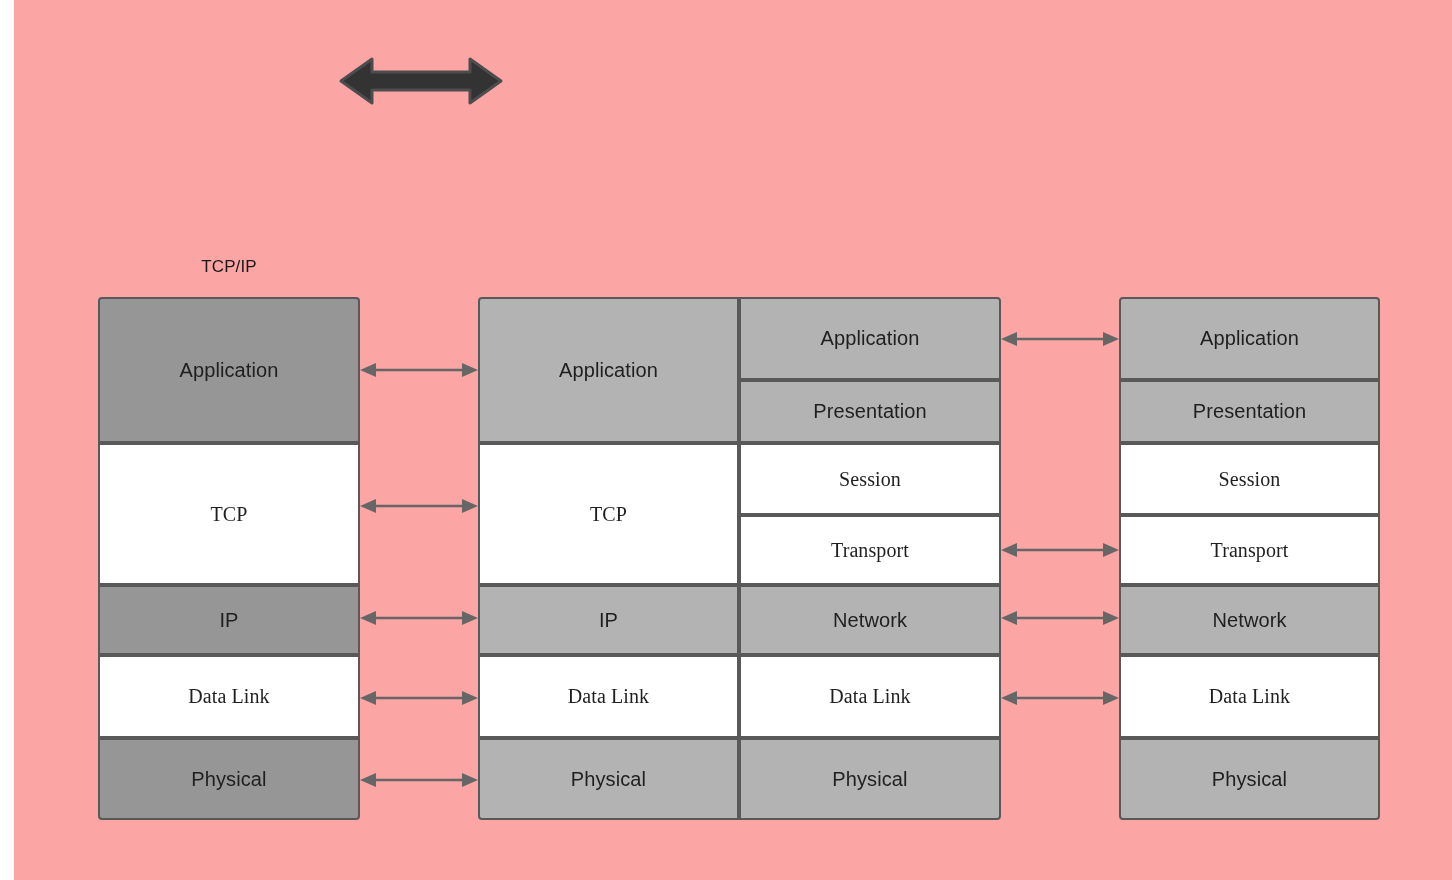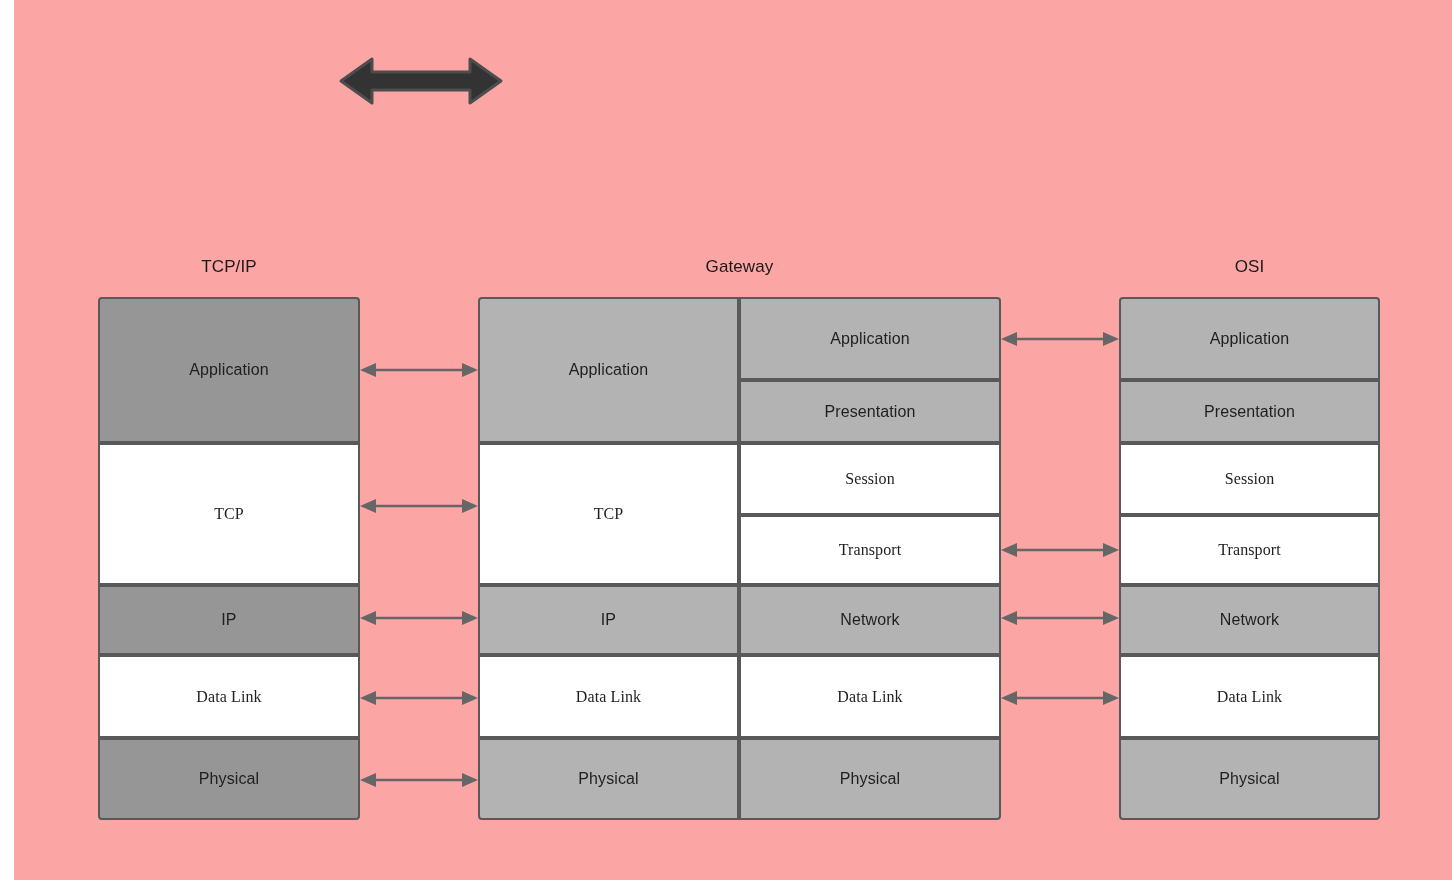--- a/index.html
+++ b/index.html
@@ -33,21 +33,21 @@
 
   
   .layer {
     position: absolute;
     box-sizing: border-box;
     border: 2px solid #595959;
     border-radius: 4px;
     display: flex;
     align-items: center;
     justify-content: center;
-    font-size: 16px;
+    font-size: 20px;
     color: #1f1f1f;
     text-align: center;
     letter-spacing: 0.1px;
   }
   .fill-dark  { background: #969696; }
   .fill-mid   { background: #b3b3b3; }
   .fill-white { background: #ffffff; font-family: Liberation Serif, serif; }
 
   
   .seam-top    { border-top-left-radius: 0; border-top-right-radius: 0; }
@@ -69,23 +69,21 @@
 <body>
 
 <div id="canvas">
 
   <svg class="big-arrow" style="left:318px; top:50px;" width="178" height="62" viewBox="0 0 178 62">
     <path d="M 9 31 L 40 9 L 40 22 L 138 22 L 138 9 L 169 31 L 138 53 L 138 40 L 40 40 L 40 53 Z" fill="#333333" stroke="#4d4d4d" stroke-width="3" stroke-linejoin="round"></path>
   </svg>
 
   <div class="col-title" style="left:84px; top:257px; width:262px;">TCP/IP</div>
 
-  <div class="col-title" style="left:464px; top:257px; width:523px;">Gateway</div>
 
-  <div class="col-title" style="left:1105px; top:257px; width:261px;">OSI</div>
 
   <div class="layer fill-dark seam-bottom" style="left:84px; top:297px; width:262px; height:146px;">Application</div>
 
   <div class="layer fill-white seam-top seam-bottom" style="left:84px; top:443px; width:262px; height:142px;">TCP</div>
 
   <div class="layer fill-dark seam-top seam-bottom" style="left:84px; top:585px; width:262px; height:70px;">IP</div>
 
   <div class="layer fill-white seam-top seam-bottom" style="left:84px; top:655px; width:262px; height:83px;">Data Link</div>
 
   <div class="layer fill-dark seam-top" style="left:84px; top:738px; width:262px; height:82px;">Physical</div>

